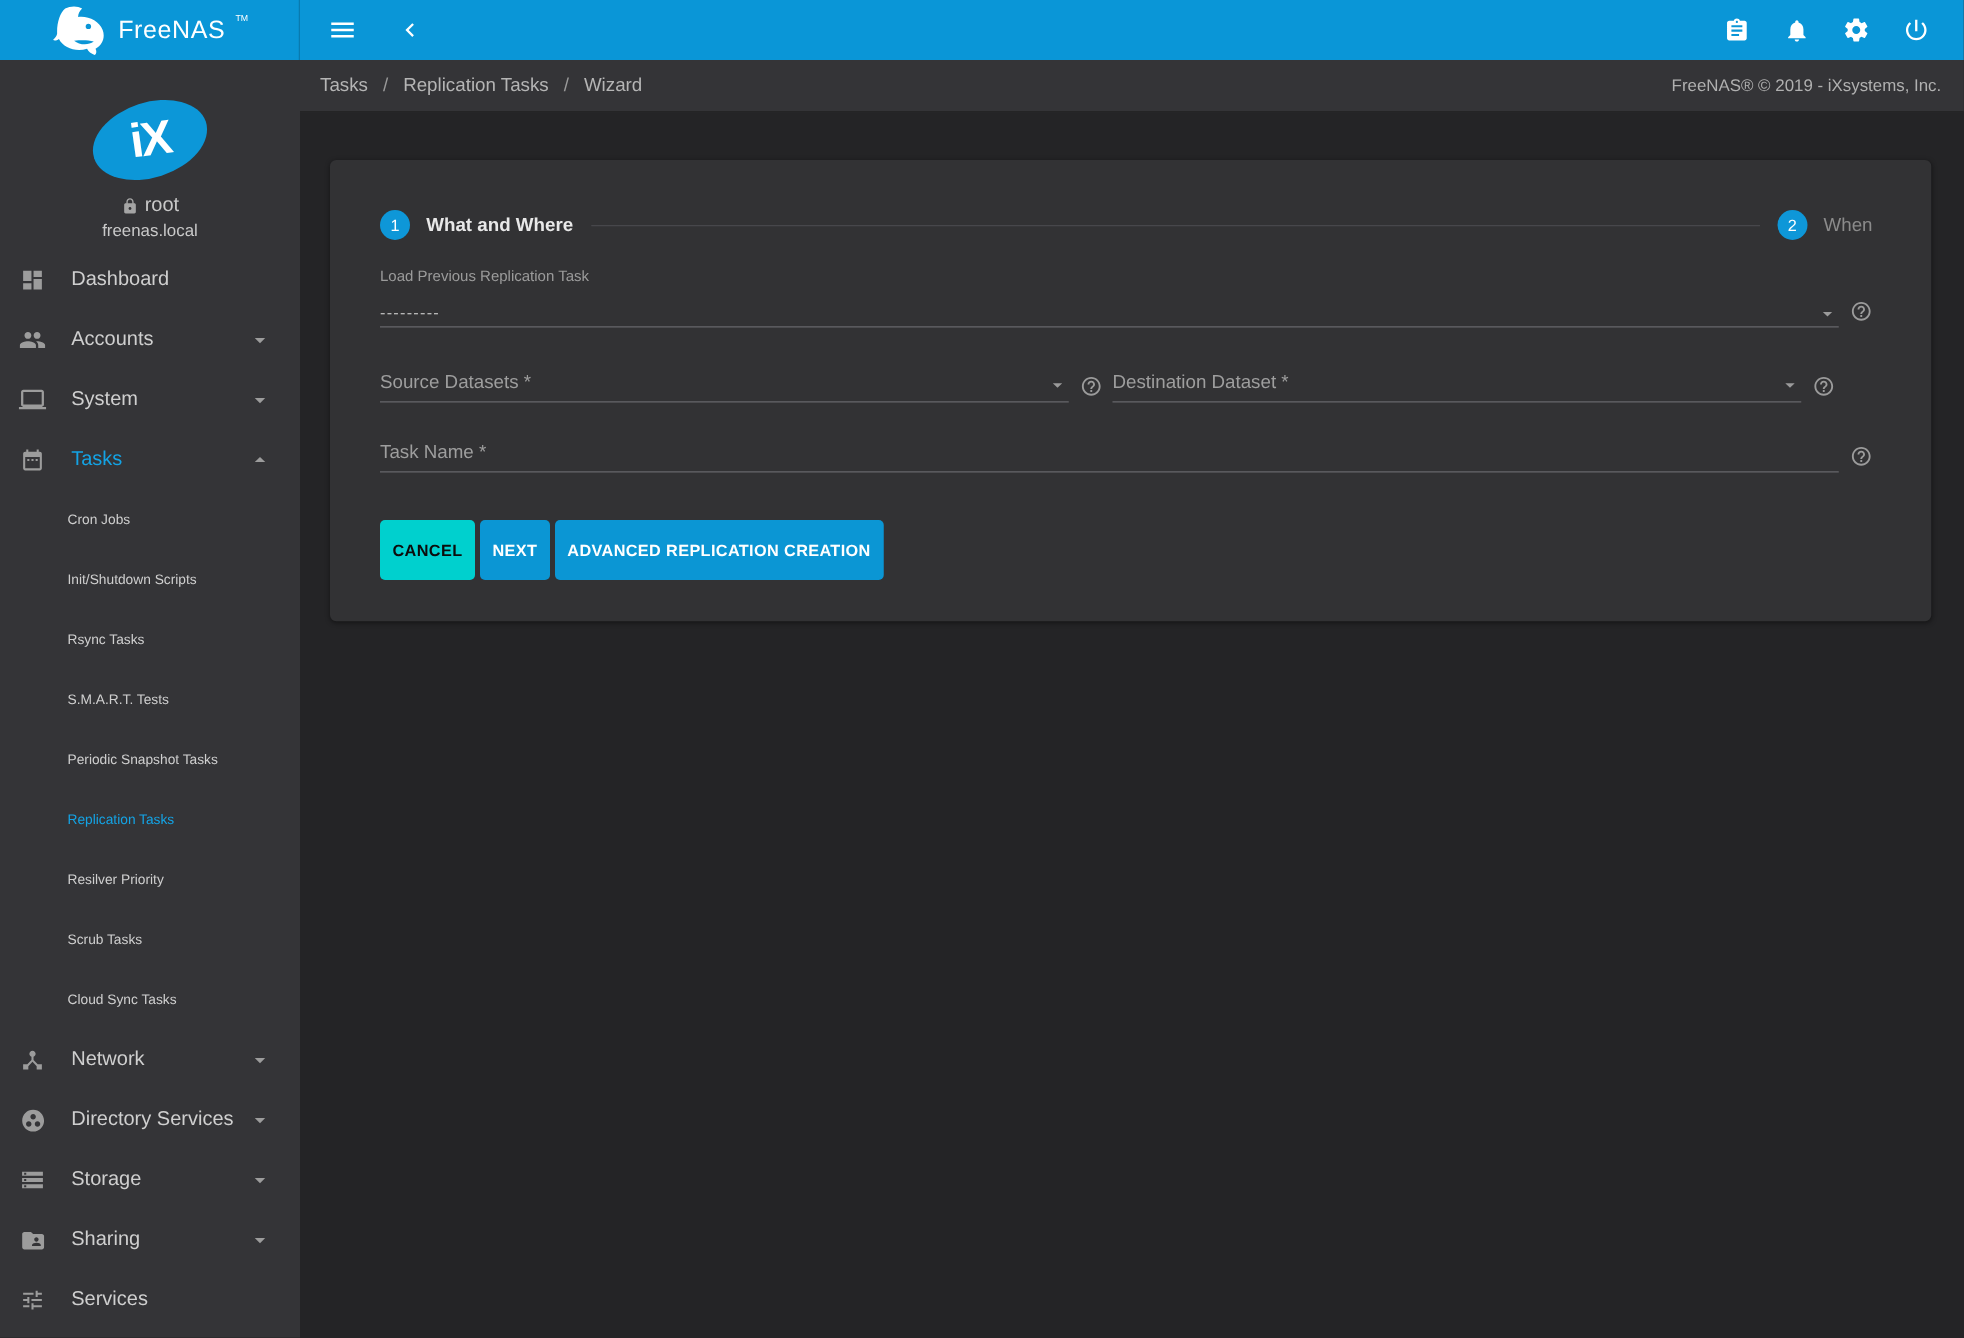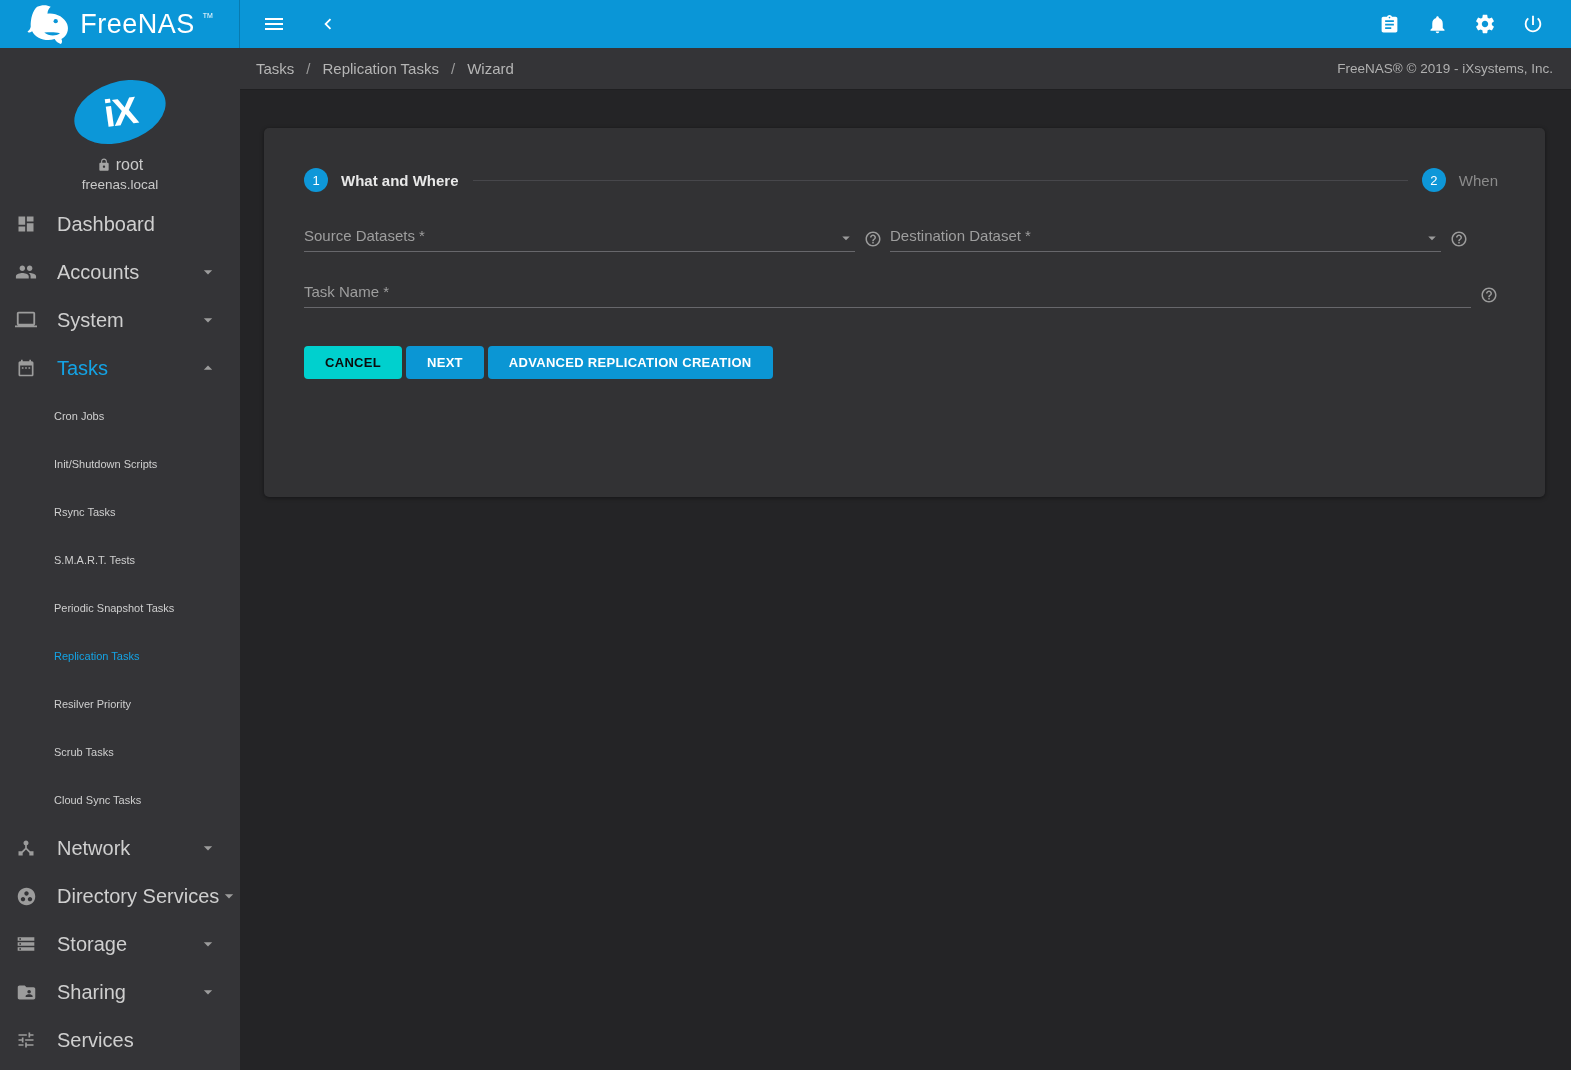--- a/index.html
+++ b/index.html
@@ -13,21 +13,21 @@
   }
   
   .topbar {
     position:absolute; top:0; left:0; width:1571px; height:48px;
     background:#0a96d7; display:flex; align-items:center; z-index:10;
   }
   .brand {
     width:240px; height:48px; display:flex; align-items:center; justify-content:center;
     gap:7px; border-right:1px solid rgba(0,0,0,0.18);
   }
-  .brand-text { color:#fff; font-size:27px; font-weight:400; letter-spacing:0.5px; }
+  .brand-text { color:#fff; font-size:20px; font-weight:400; letter-spacing:0.5px; }
   .brand-tm { color:#fff; font-size:7px; vertical-align:top; position:relative; top:-9px; left:1px; }
   .topbar-left-icons { display:flex; align-items:center; gap:18px; margin-left:16px; }
   .icon-btn { width:36px; height:36px; display:flex; align-items:center; justify-content:center; color:#fff; cursor:pointer; }
   .topbar-right-icons { margin-left:auto; display:flex; align-items:center; gap:12px; padding-right:20px; }
   
   .sidebar {
     position:absolute; top:48px; left:0; width:240px; height:1022px;
     background:#343437; overflow:hidden;
   }
   .user-panel { padding-top:34px; text-align:center; }
@@ -40,21 +40,21 @@
     margin-top:14px; font-size:16px; color:#c9c9c9;
     display:flex; align-items:center; justify-content:center; gap:5px;
   }
   .user-name .lock { color:#a5a5a5; display:flex; }
   .user-host { margin-top:3px; font-size:13.5px; color:#c9c9c9; }
   .nav { margin-top:8px; }
   .nav-item {
     height:48px; display:flex; align-items:center; padding:0 22px 0 14px; cursor:pointer;
   }
   .nav-icon { width:24px; display:flex; justify-content:center; color:#9c9c9c; flex:none; }
-  .nav-label { margin-left:19px; font-size:20px; color:#cfcfcf; white-space:nowrap; }
+  .nav-label { margin-left:19px; font-size:16px; color:#cfcfcf; white-space:nowrap; }
   .nav-chev { margin-left:auto; color:#9c9c9c; display:flex; }
   .nav-sub { padding-left:54px; }
   .nav-sub .nav-label { margin-left:0; font-size:11px; }
   .active-link { color:#14a3e4 !important; }
   
   .main { position:absolute; top:48px; left:240px; width:1331px; height:1022px; background:#242426; }
   .breadcrumb-bar {
     height:42px; background:#343437; border-bottom:1px solid #1f1f21;
     display:flex; align-items:center; justify-content:space-between; padding:0 18px 0 16px;
   }
@@ -89,23 +89,23 @@
     flex:1; height:34px; display:flex; align-items:flex-end; justify-content:space-between;
     border-bottom:1px solid #67676b; padding-bottom:7px; cursor:text;
   }
   .placeholder { font-size:15px; color:#9e9e9e; white-space:nowrap; }
   .full-row { margin-top:22px; display:flex; align-items:flex-end; }
   .help-wrap { margin-left:9px; margin-bottom:4px; color:#9b9b9b; display:flex; cursor:pointer; flex:none; }
   .arrow-wrap { color:#9b9b9b; display:flex; margin-bottom:-3px; }
   
   .btn-row { margin-top:38px; display:flex; gap:4px; }
   .btn {
-    height:33px; border:none; border-radius:4px; font-family:"Liberation Sans",sans-serif;
+    height:48px; border:none; border-radius:4px; font-family:"Liberation Sans",sans-serif;
     font-size:13px; font-weight:bold; letter-spacing:0.3px; cursor:pointer;
-    display:flex; align-items:center; padding:0 21px;
+    display:flex; align-items:center; padding:0 10px;
   }
   .btn-cancel { background:#00d0ce; color:#0c0c0c; }
   .btn-blue { background:#0b96d4; color:#fff; }
 </style>
 </head>
 <body>
 
 <div class="topbar">
   <div class="brand">
     <span style="display:flex;">
@@ -322,20 +322,38 @@
 
   <div class="card">
     <div class="stepper">
       <div class="step-circle">1</div>
       <div class="step-label-active">What and Where</div>
       <div class="step-line"></div>
       <div class="step-circle">2</div>
       <div class="step-label-inactive">When</div>
     </div>
 
+    <div style="margin-top:22px;">
+      <div class="mini-label">Load Previous Replication Task</div>
+      <div class="form-row1" style="margin-top:0;">
+        <div class="select-field" style="margin-top:10px;">
+          <span class="select-value">---------</span>
+          <span class="arrow-wrap">
+              <svg width="18" height="18" viewBox="0 0 24 24" fill="currentColor">
+                <path d="M7 10l5 5 5-5z"></path>
+              </svg>
+            </span>
+        </div>
+        <span class="help-wrap">
+            <svg width="18" height="18" viewBox="0 0 24 24" fill="currentColor">
+              <path d="M11 18h2v-2h-2v2zm1-16C6.48 2 2 6.48 2 12s4.48 10 10 10 10-4.48 10-10S17.52 2 12 2zm0 18c-4.41 0-8-3.59-8-8s3.59-8 8-8 8 3.59 8 8-3.59 8-8 8zm0-14c-2.21 0-4 1.79-4 4h2c0-1.1.9-2 2-2s2 .9 2 2c0 2-3 1.75-3 5h2c0-2.25 3-2.5 3-5 0-2.21-1.79-4-4-4z"></path>
+            </svg>
+          </span>
+      </div>
+    </div>
 
     <div class="two-col">
       <div class="col">
         <div class="field">
           <span class="placeholder">Source Datasets *</span>
           <span class="arrow-wrap">
               <svg width="18" height="18" viewBox="0 0 24 24" fill="currentColor">
                 <path d="M7 10l5 5 5-5z"></path>
               </svg>
             </span>

